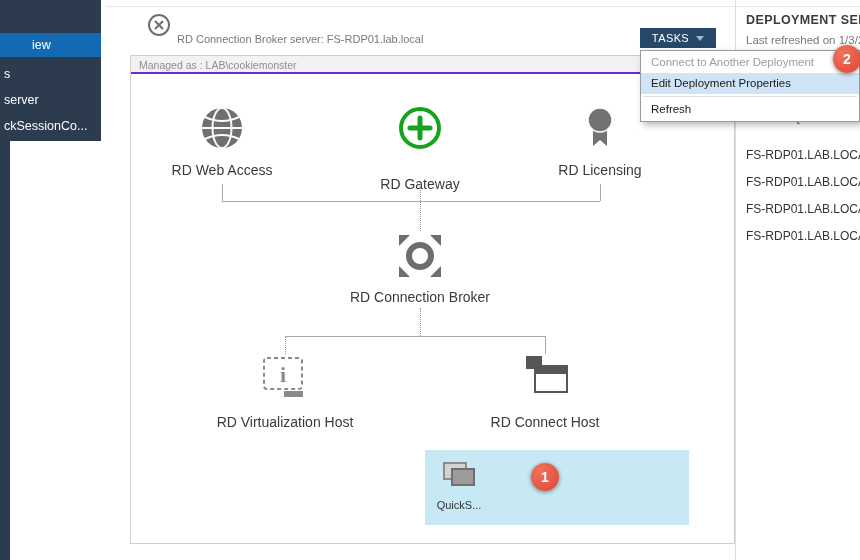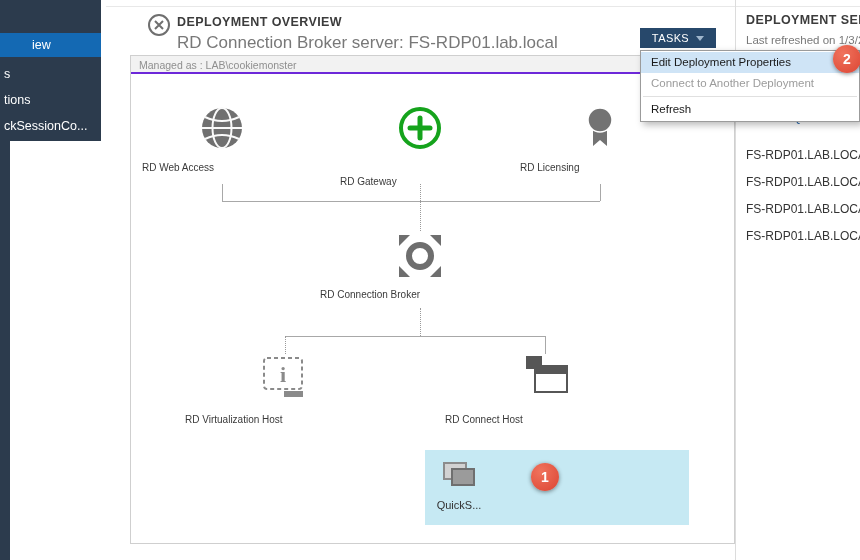--- a/index.html
+++ b/index.html
@@ -11,21 +11,21 @@
   
   .sidebar { left:0; top:0; width:101px; height:141px; background:var(--sidebar_bg,#2c3b4d); }
   .left-rail { left:0; top:141px; width:10px; height:419px; background:var(--sidebar_bg,#2c3b4d); }
   .side-item { left:0; width:101px; height:24px; line-height:24px; color:#fff; font-size:12.5px;
                padding-left:4px; white-space:nowrap; overflow:hidden; cursor:default; }
   .side-item.sel { background:var(--accent_blue,#1469b3);padding-left:32px; }
 
   
   .top-hairline { left:106px; top:6px; width:754px; height:1px; background:#e8e8e8; }
   .main-title { left:177px; top:15px; font-size:12.5px; font-weight:bold; color:#3c3c3c; letter-spacing:.4px; }
-  .main-subtitle { left:177px; top:33px; font-size:17px; color:#787878; }
+  .main-subtitle { left:177px; top:33px; font-size:11px; color:#787878; }
   .overview-icon { left:147px; top:13px; width:24px; height:24px; }
 
   .tasks-btn { left:640px; top:28px; width:76px; height:20px; background:var(--tasks_navy,#27486b);
                color:#fff; font-size:11px; display:flex; align-items:center; justify-content:center;
                gap:7px; cursor:pointer; letter-spacing:.4px; }
   .caret { width:0; height:0; border-left:4px solid transparent; border-right:4px solid transparent;
            border-top:5px solid #9fb6cc; }
 
   
   .menu { left:640px; top:50px; width:220px; background:#fff; border:1px solid #9b9b9b;
@@ -52,52 +52,51 @@
                   white-space:nowrap; overflow:hidden; }
   .rp-col { left:746px; top:110px; font-size:12px; color:#2a6cb0; cursor:pointer; }
   .rp-row { left:746px; width:114px; font-size:12px; color:#333; white-space:nowrap; overflow:hidden;
             cursor:default; }
 
   
   .diagram { left:130px; top:55px; width:605px; height:489px; border:1px solid #cfcfcf; background:#fff; }
   .managed-bar { left:131px; top:56px; width:603px; height:18px; background:#f2f2f2;
                  border-bottom:2px solid #6d28d9; font-size:10.5px; color:#8f8f8f; line-height:18px;
                  padding-left:8px; }
-  .node-label { font-size:10px; color:#3a3a3a; }
+  .node-label { font-size:14px; color:#3a3a3a; text-align:center; }
   .icon-box { display:flex; align-items:center; justify-content:center; cursor:pointer; }
 
   .ln { z-index:1; }
   .v-solid  { border-left:1px solid #a8a8a8; width:0; }
   .v-dotted { border-left:1px dotted #9a9a9a; width:0; }
   .h-solid  { border-top:1px solid #a8a8a8; height:0; }
 
   .collection-box { left:425px; top:450px; width:264px; height:75px; background:var(--collection_highlight,#c6e9f3); cursor:pointer; }
   .coll-label { left:426px; top:499px; width:66px; font-size:11px; color:#333; text-align:center;
                 white-space:nowrap; overflow:hidden; }
 </style>
 </head>
 <body>
 
 <div class="canvas">
 
   <div class="abs sidebar"></div>
   <div class="abs left-rail"></div>
   <div class="abs side-item sel" style="top:33px;">iew</div>
   <div class="abs side-item" style="top:62px;">s</div>
-  <div class="abs side-item" style="top:88px;">tions</div>
+  <div class="abs side-item" style="top:88px;">server</div>
   <div class="abs side-item" style="top:114px;">ckSessionCo...</div>
 
   <div class="abs top-hairline"></div>
   <div class="abs overview-icon">
     <svg width="24" height="24" viewBox="0 0 24 24">
       <circle cx="12" cy="12" r="10" fill="none" stroke="#6f6f6f" stroke-width="2"></circle>
       <path d="M8 8 L16 16 M16 8 L8 16" stroke="#6f6f6f" stroke-width="2"></path>
     </svg>
   </div>
-  <div class="abs main-title">DEPLOYMENT OVERVIEW</div>
   <div class="abs main-subtitle">RD Connection Broker server: FS-RDP01.lab.local</div>
 
   <div class="abs tasks-btn">
     <span>TASKS</span>
     <span class="caret"></span>
   </div>
 
   <div class="abs diagram"></div>
   <div class="abs managed-bar">Managed as : LAB\cookiemonster</div>
 
@@ -197,20 +196,20 @@
   <div class="abs divider-v"></div>
   <div class="abs rp-title">DEPLOYMENT SERVERS</div>
   <div class="abs rp-refreshed">Last refreshed on 1/3/2</div>
   <div class="abs rp-col">Server FQDN</div>
   <div class="abs rp-row" style="top:148px;">FS-RDP01.LAB.LOCAL</div>
   <div class="abs rp-row" style="top:175px;">FS-RDP01.LAB.LOCAL</div>
   <div class="abs rp-row" style="top:202px;">FS-RDP01.LAB.LOCAL</div>
   <div class="abs rp-row" style="top:229px;">FS-RDP01.LAB.LOCAL</div>
 
   <div class="abs menu">
+    <div class="menu-item dis">Connect to Another Deployment</div>
     <div class="menu-item hl">Edit Deployment Properties</div>
-    <div class="menu-item dis">Connect to Another Deployment</div>
     <div class="menu-sep"></div>
     <div class="menu-item">Refresh</div>
   </div>
   <div class="abs badge badge-2">2</div>
 
 </div>
 
 </body></html>

